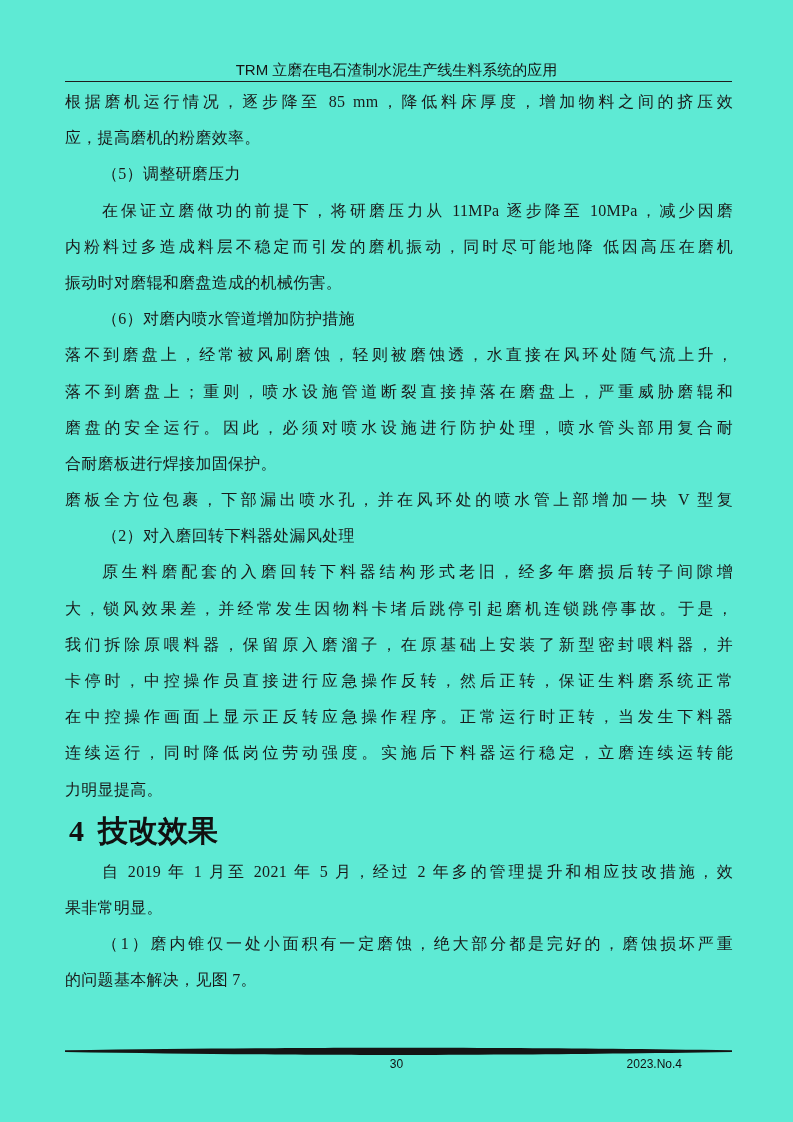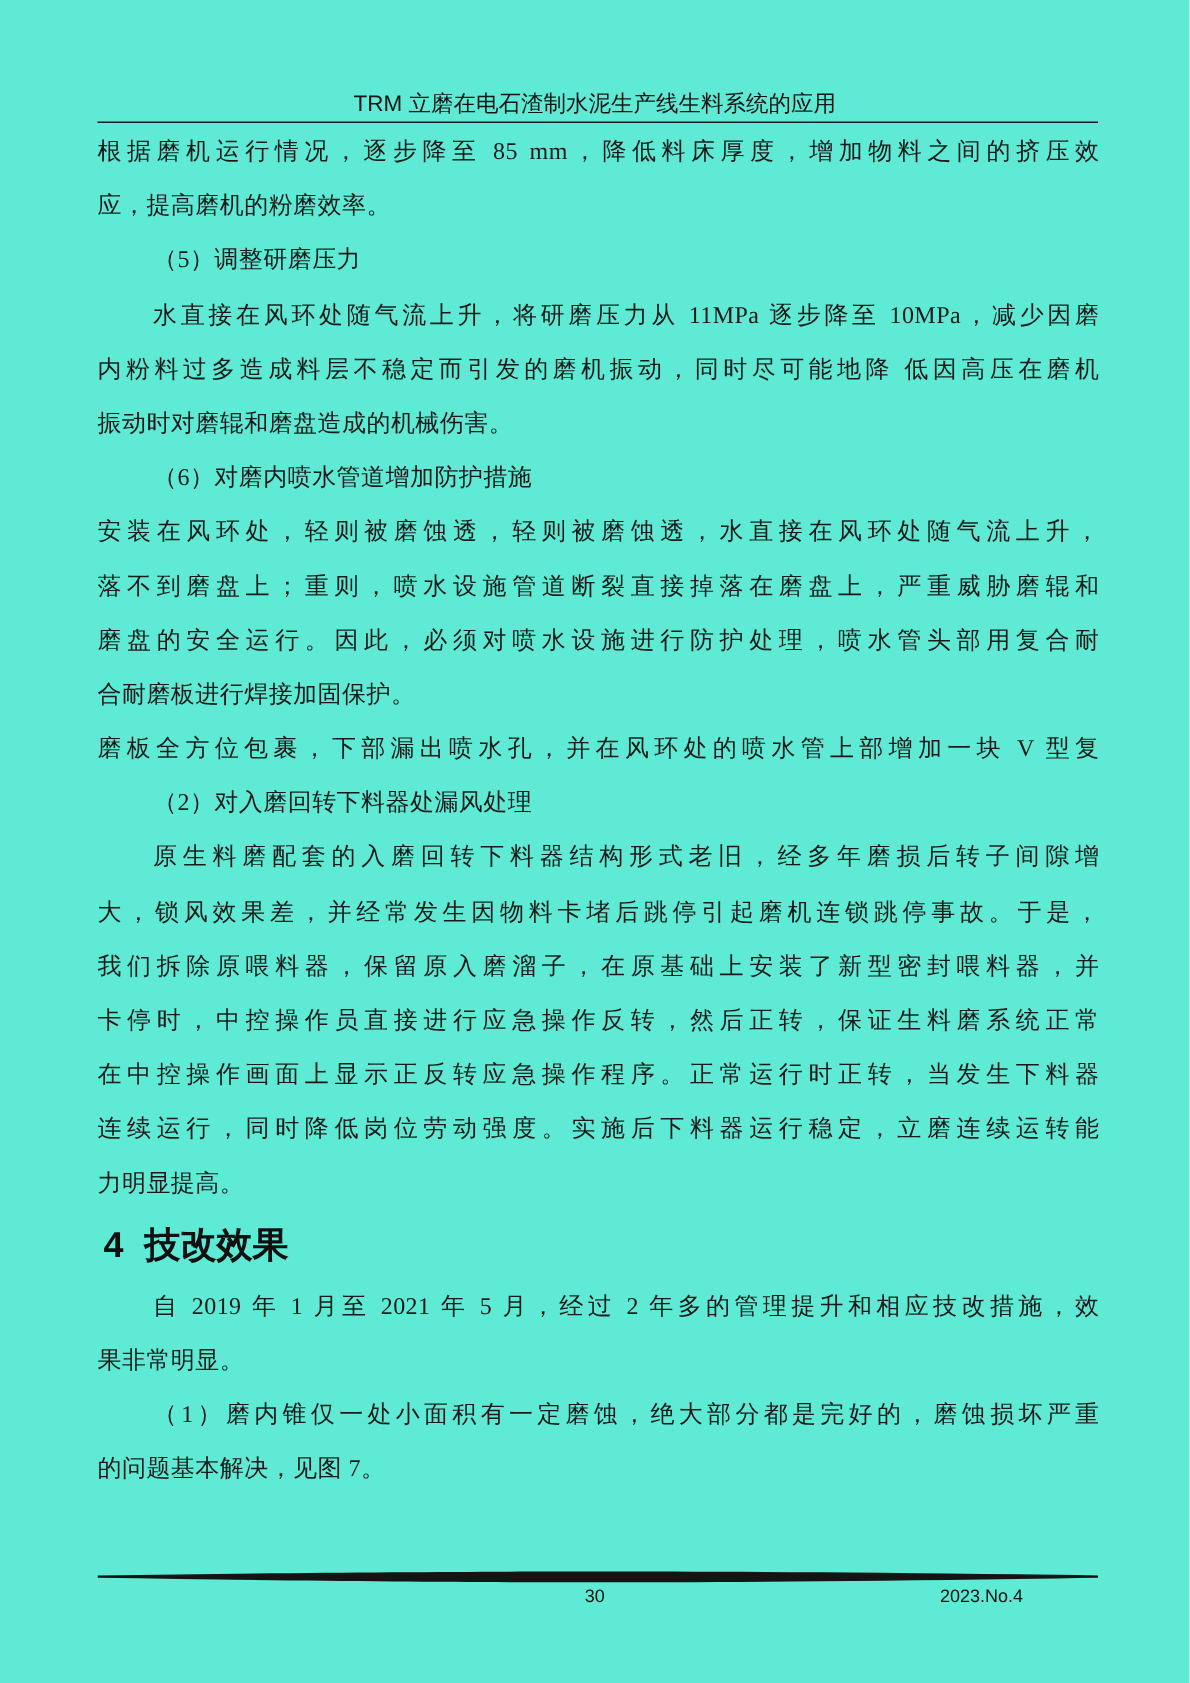--- a/index.html
+++ b/index.html
@@ -43,22 +43,22 @@
   }
   .line.j {
     text-align: justify;
     text-align-last: justify;
   }
   .line.indent { padding-left: 37px; }
   .section-heading {
     height: 46px;
     line-height: 46px;
     padding-left: 4px;
-    font-family: Liberation Sans, sans-serif;
-    font-size: 24px;
+    font-family: Liberation Serif, serif;
+    font-size: 30px;
     font-weight: bold;
     color: #111111;
   }
   .section-heading .sec-num { margin-right: 14px; }
   .footer-rule-wrap {
     position: absolute;
     top: 1047px; left: 65px;
     width: 667px; height: 9px;
   }
   .footer-rule-wrap svg { display: block; width: 667px; height: 9px; }
@@ -87,25 +87,25 @@
 
 <div class="page">
 
   <div class="running-title">TRM 立磨在电石渣制水泥生产线生料系统的应用</div>
   <div class="header-rule"></div>
 
   <div class="body-text">
     <div class="line j">根据磨机运行情况，逐步降至 85 mm，降低料床厚度，增加物料之间的挤压效</div>
     <div class="line">应，提高磨机的粉磨效率。</div>
     <div class="line indent">（5）调整研磨压力</div>
-    <div class="line indent j">水直接在风环处随气流上升，将研磨压力从 11MPa 逐步降至 10MPa，减少因磨</div>
+    <div class="line indent j">在保证立磨做功的前提下，将研磨压力从 11MPa 逐步降至 10MPa，减少因磨</div>
     <div class="line j">内粉料过多造成料层不稳定而引发的磨机振动，同时尽可能地降 低因高压在磨机</div>
     <div class="line">振动时对磨辊和磨盘造成的机械伤害。</div>
     <div class="line indent">（6）对磨内喷水管道增加防护措施</div>
-    <div class="line j">安装在风环处，轻则被磨蚀透，轻则被磨蚀透，水直接在风环处随气流上升，</div>
+    <div class="line j">落不到磨盘上，经常被风刷磨蚀，轻则被磨蚀透，水直接在风环处随气流上升，</div>
     <div class="line j">落不到磨盘上；重则，喷水设施管道断裂直接掉落在磨盘上，严重威胁磨辊和</div>
     <div class="line j">磨盘的安全运行。因此，必须对喷水设施进行防护处理，喷水管头部用复合耐</div>
     <div class="line">合耐磨板进行焊接加固保护。</div>
     <div class="line j">磨板全方位包裹，下部漏出喷水孔，并在风环处的喷水管上部增加一块 V 型复</div>
     <div class="line indent">（2）对入磨回转下料器处漏风处理</div>
     <div class="line indent j">原生料磨配套的入磨回转下料器结构形式老旧，经多年磨损后转子间隙增</div>
     <div class="line j">大，锁风效果差，并经常发生因物料卡堵后跳停引起磨机连锁跳停事故。于是，</div>
     <div class="line j">我们拆除原喂料器，保留原入磨溜子，在原基础上安装了新型密封喂料器，并</div>
     <div class="line j">卡停时，中控操作员直接进行应急操作反转，然后正转，保证生料磨系统正常</div>
     <div class="line j">在中控操作画面上显示正反转应急操作程序。正常运行时正转，当发生下料器</div>

